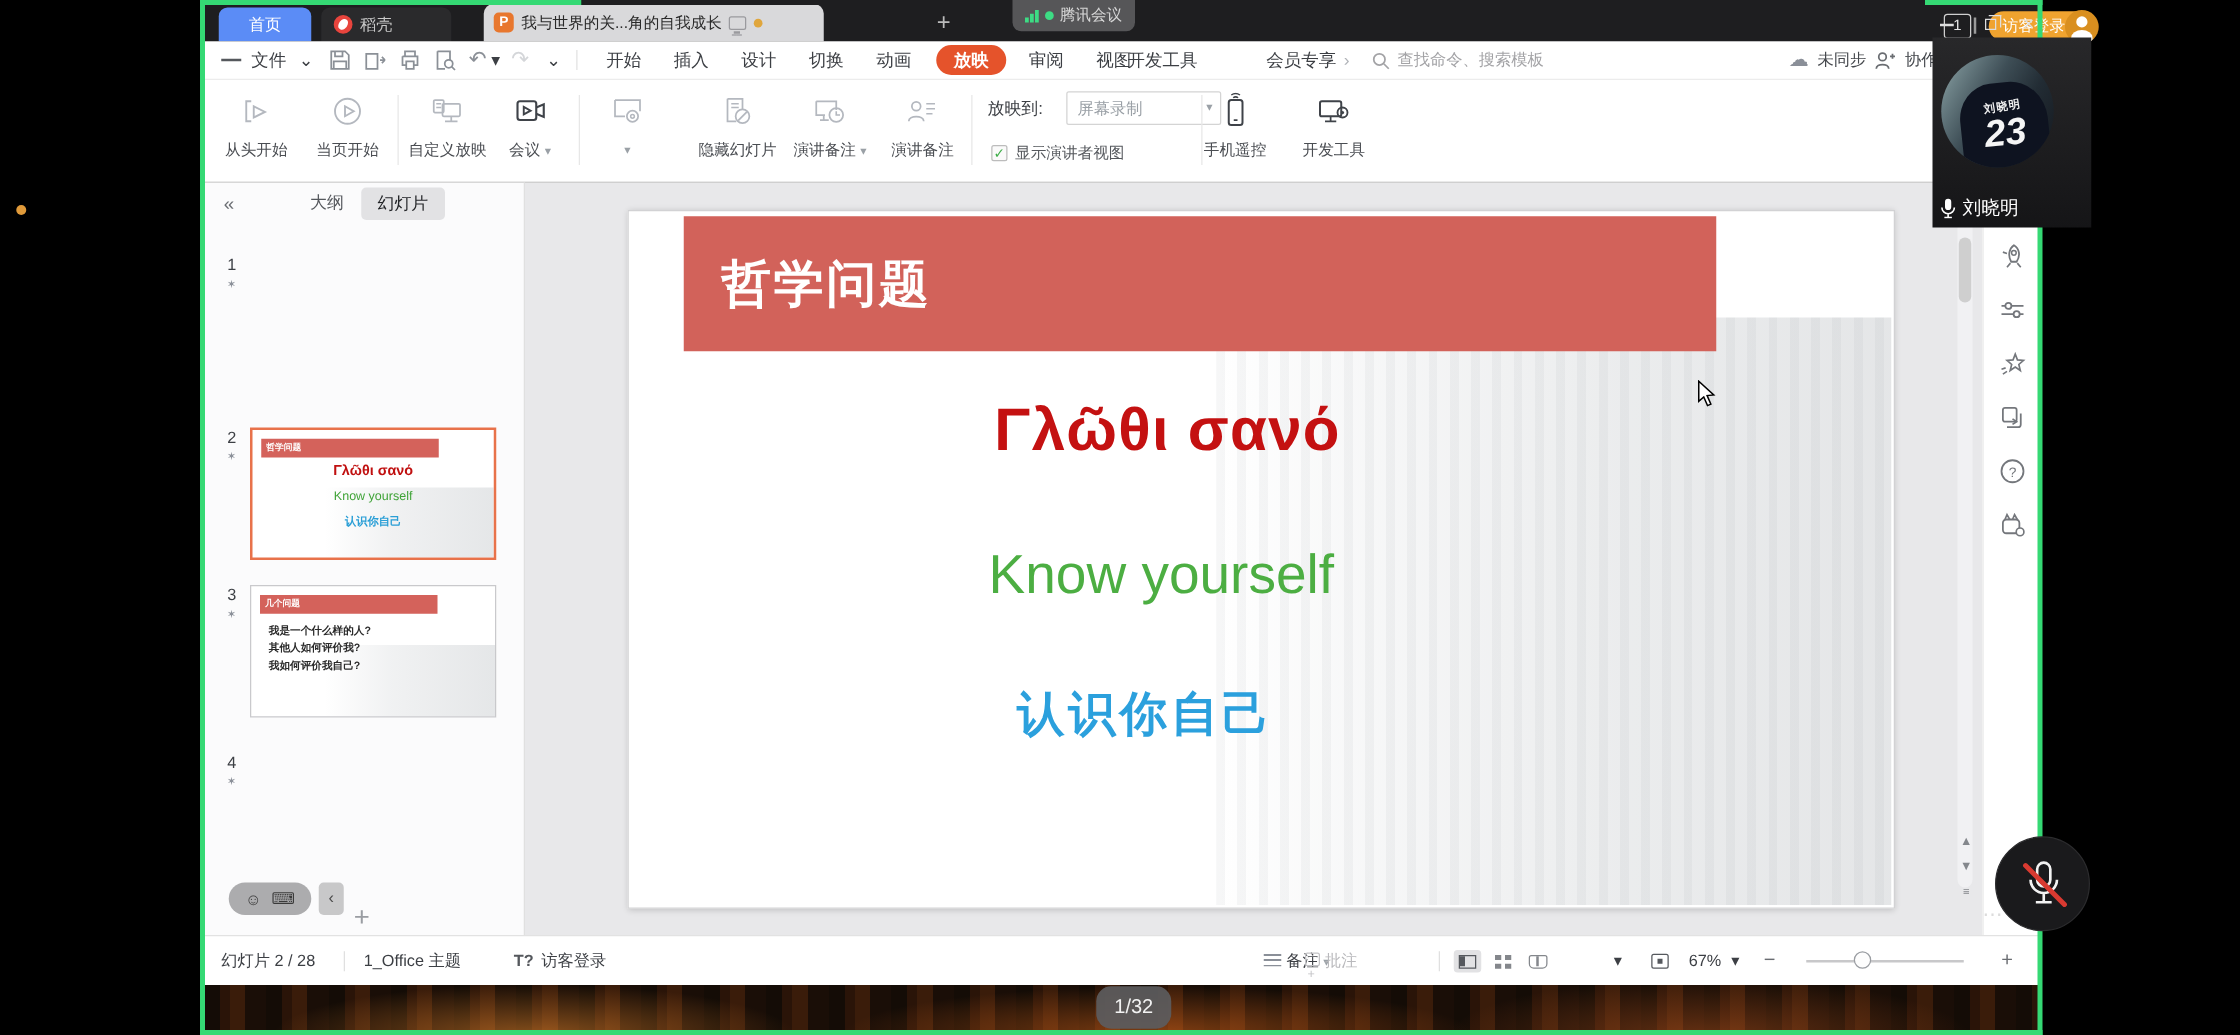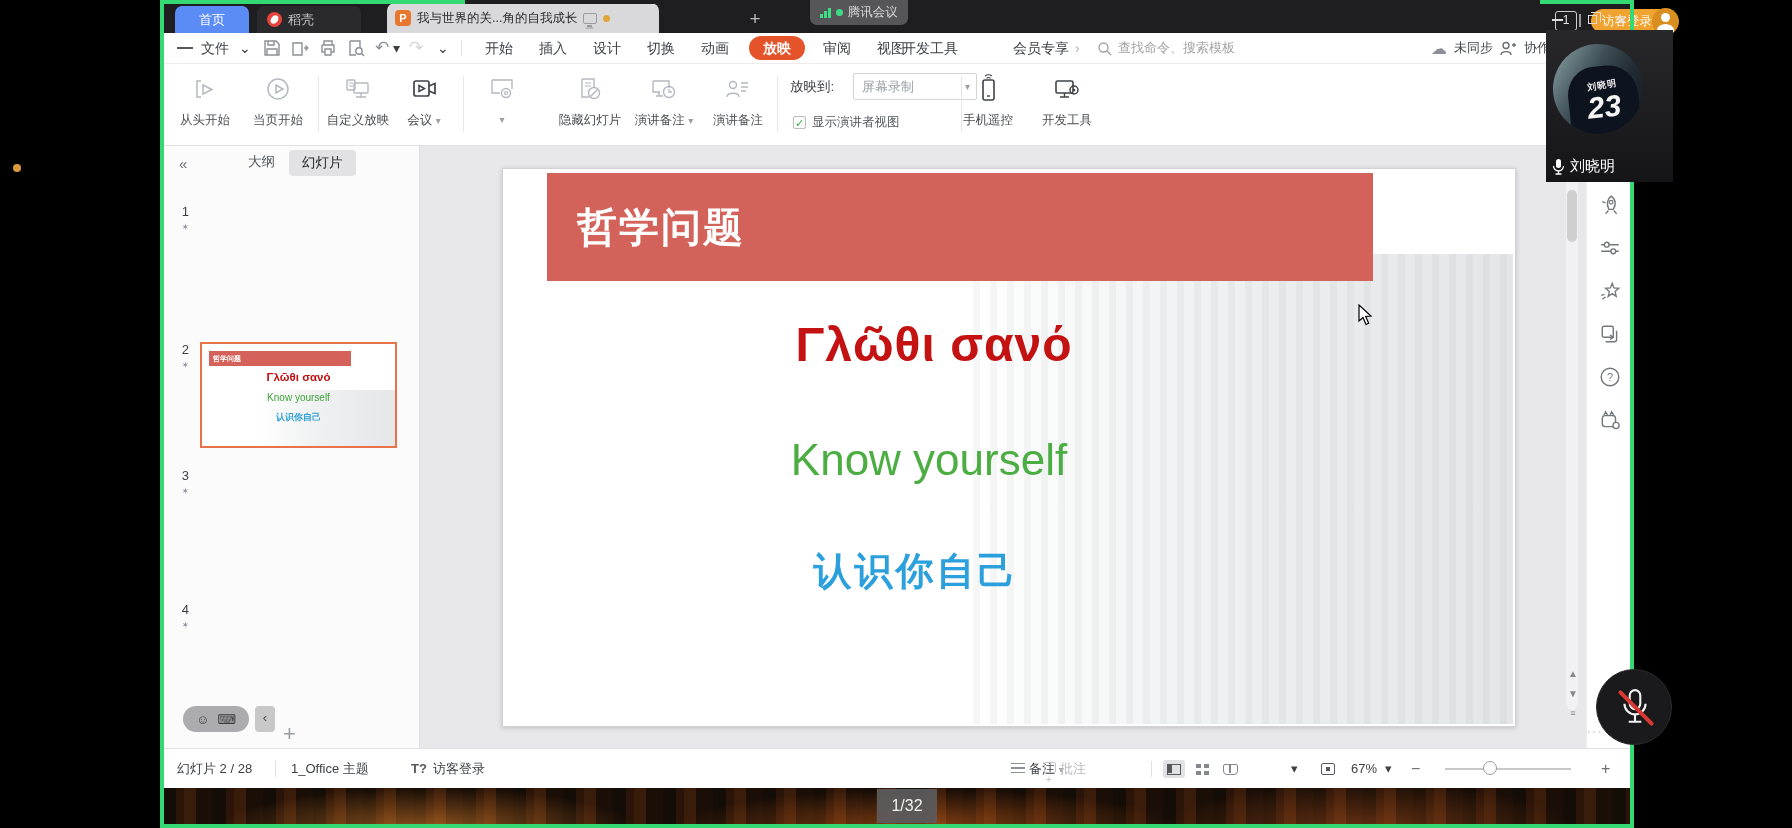--- a/index.html
+++ b/index.html
@@ -141,21 +141,21 @@
   #zoom-track { position:absolute; left:1282px; top:19px; width:126px; height:2px; background:#c8c8ca; }
   #zoom-handle { position:absolute; left:1320px; top:12px; width:14px; height:14px; border-radius:50%; background:#fdfdfd; border:1px solid #9a9da2; }
 
   
   #citystrip { left:163px; top:788px; width:1468px; height:36px; z-index:10;
      background:
       radial-gradient(ellipse 300px 60px at 18% 115%, rgba(255,150,50,0.50), transparent 70%),
       radial-gradient(ellipse 360px 55px at 52% 110%, rgba(255,120,30,0.45), transparent 70%),
       radial-gradient(ellipse 300px 70px at 82% 120%, rgba(215,100,35,0.42), transparent 70%),
       repeating-linear-gradient(90deg,#140c06 0 13px,#2a1408 13px 21px,#3a1c0a 21px 33px,#1a0e07 33px 50px); }
-  #page-pill { left:877px; top:789px; width:60px; height:34px; background:rgba(92,92,94,0.92); border-radius:0; color:#f2f2f2; font-size:16px; text-align:center; line-height:34px; z-index:42; }
+  #page-pill { left:877px; top:789px; width:60px; height:34px; background:rgba(92,92,94,0.92); border-radius:12px; color:#f2f2f2; font-size:16px; text-align:center; line-height:34px; z-index:42; }
 
   
   #video-overlay { left:1546px; top:30px; width:127px; height:152px; background:linear-gradient(180deg,#28282a,#151517); z-index:50; }
   #avatar { position:absolute; left:7px; top:14px; width:90px; height:90px; border-radius:50%; overflow:hidden;
      background:linear-gradient(120deg,#9fb3b4 0%,#6d8287 16%,#3e4e56 40%,#222c34 65%,#14181e 100%); }
   #jersey { position:absolute; left:16px; top:22px; width:70px; height:75px; background:#0e1320; border-radius:38% 42% 10% 10%; transform:rotate(-6deg); }
   #jersey .jname { position:absolute; left:0; top:13px; width:100%; text-align:center; color:#efefef; font-size:9px; font-weight:bold; letter-spacing:1px; transform:rotate(-3deg); }
   #jersey .jnum { position:absolute; left:0; top:24px; width:100%; text-align:center; color:#f5f5f5; font-size:30px; font-weight:bold; font-style:italic; }
   #vo-foot { position:absolute; left:6px; bottom:6px; display:flex; align-items:center; gap:5px; color:#fff; font-size:15px; }
 
@@ -401,20 +401,27 @@
   <div class="thumb sel" style="top:196px">
     <div class="faint-city"></div>
     <div class="th-header">哲学问题</div>
     <div style="position:absolute;left:0;top:27px;width:100%;text-align:center;color:#c01010;font-weight:bold;font-size:11.5px">Γλῶθι σανό</div>
     <div style="position:absolute;left:0;top:48px;width:100%;text-align:center;color:#3fa337;font-size:10px">Know yourself</div>
     <div style="position:absolute;left:0;top:67px;width:100%;text-align:center;color:#2b9fd6;font-weight:bold;font-size:9px">认识你自己</div>
   </div>
 
   <div class="slidenum" style="left:6px;top:322px">3</div>
   <div class="animstar" style="left:6px;top:340px">✶</div>
+  <div class="thumb" style="top:322px">
+    <div class="faint-city"></div>
+    <div class="th-header">几个问题</div>
+    <div class="th-line" style="top:30px">我是一个什么样的人?</div>
+    <div class="th-line" style="top:44px">其他人如何评价我?</div>
+    <div class="th-line" style="top:58px">我如何评价我自己?</div>
+  </div>
 
   <div class="slidenum" style="left:6px;top:456px">4</div>
   <div class="animstar" style="left:6px;top:474px">✶</div>
 
   <div id="input-pill">
     <span>☺</span>
     <span>⌨</span>
   </div>
   <div id="pill-more">‹</div>
   <div id="add-slide">+</div>

